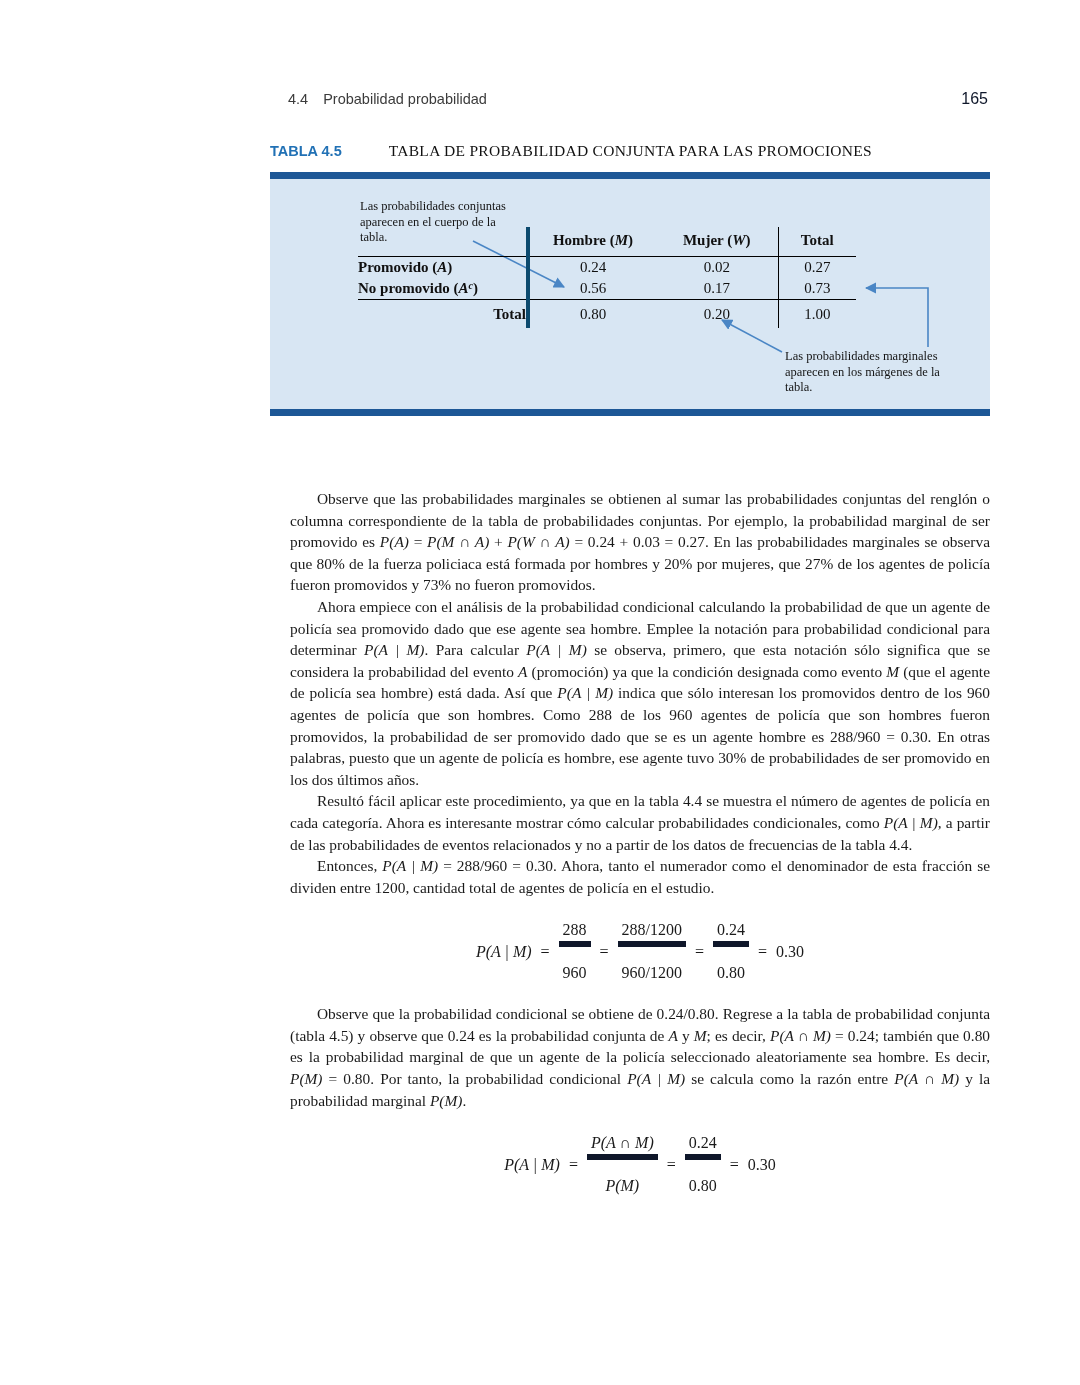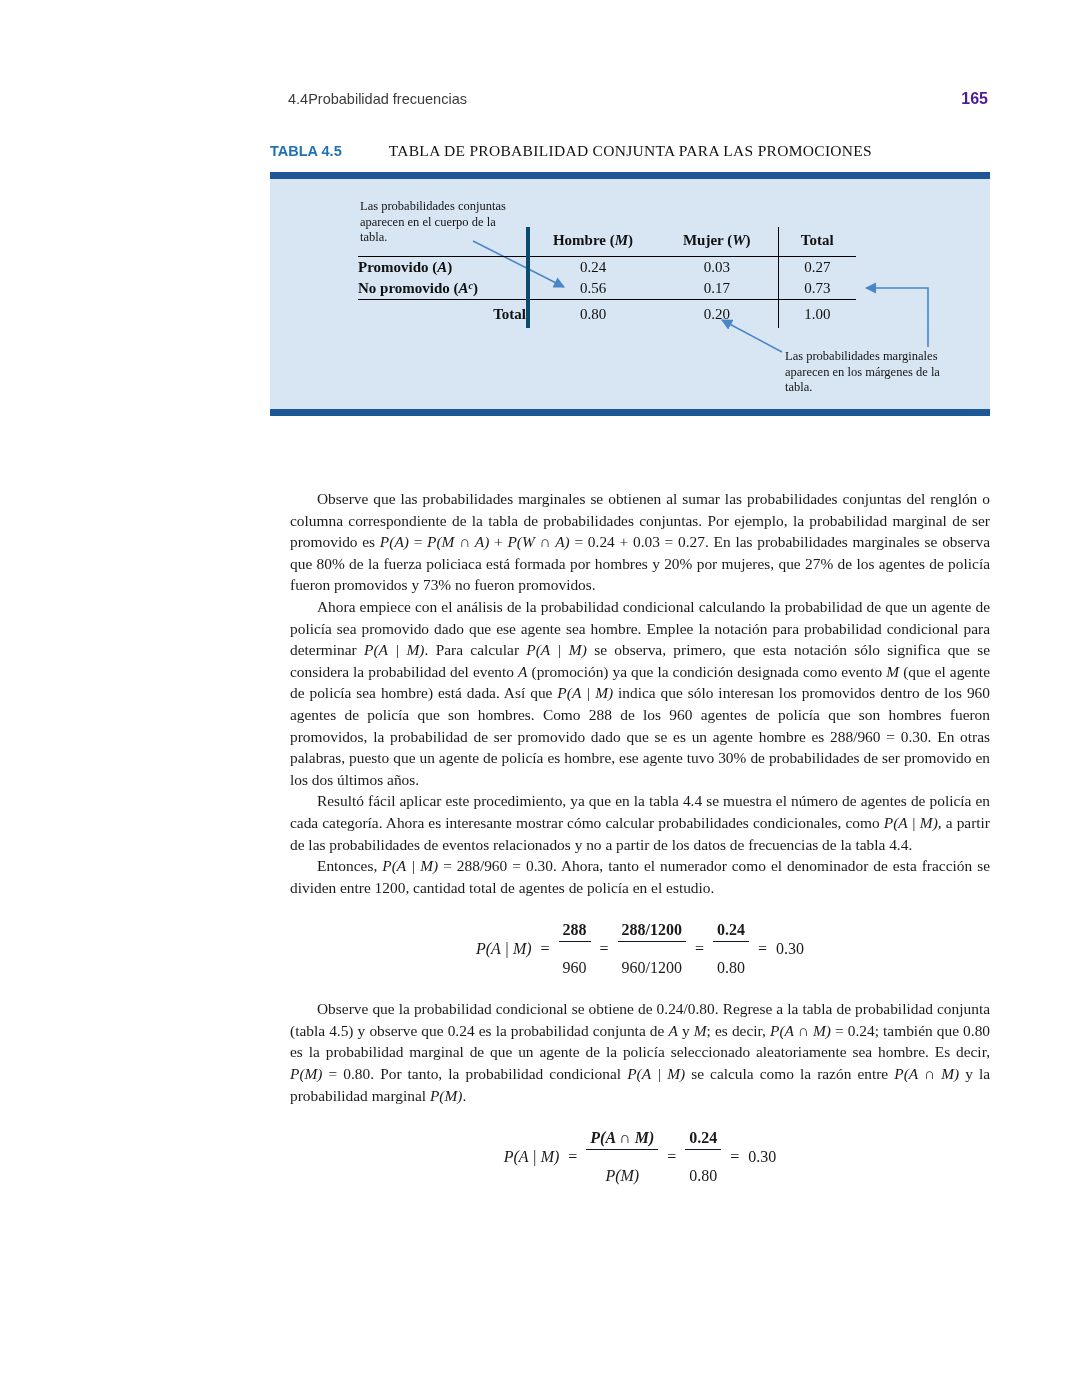--- a/index.html
+++ b/index.html
@@ -3,22 +3,22 @@
 <meta charset="utf-8">
 <style>
   * { margin:0; padding:0; box-sizing:border-box; }
   html,body { background:#ffffff; }
   body { font-family:"Liberation Serif", serif; color:#1a1a1a; }
   .page { position:relative; width:1080px; height:1385px; background:#ffffff; overflow:hidden; }
 
   
   .running-head { position:absolute; top:90px; left:288px; width:700px; display:flex; justify-content:space-between; align-items:baseline; font-family:"Liberation Sans", sans-serif; }
   .section-head { font-size:14.5px; color:#3b3b3b; }
-  .section-head .num { }
-  .page-number { font-size:16px; font-weight:bold; color:#4c1d95;margin-left:37px; }
+  .section-head .num { margin-right:15px; }
+  .page-number { font-size:16px; font-weight:normal; color:#0f172a;margin-left:37px; }
 
   
   .table-caption { position:absolute; top:142px; left:270px; display:flex; align-items:baseline;gap:28px; }
   .table-label { font-family:"Liberation Sans", sans-serif; font-weight:bold; color:var(--link-blue,#2171b5); font-size:14.5px; margin-right:19px; }
   .table-title { font-size:15.5px; letter-spacing:0.3px; color:#111; }
 
   
   .panel { position:absolute; top:172px; left:270px; width:720px; }
   .bar { height:7px; background:var(--bar-blue,#1d5796); }
   .panel-body { position:relative; height:230px; background:var(--panel-bg,#d8e6f3); }
@@ -46,31 +46,31 @@
   .para { margin:0; }
   .para.indent { text-indent:27px; }
   .run-i { font-style:italic; }
   .run-sup { font-style:italic; font-size:10px; vertical-align:4px; }
   .run-bb { font-weight:bold; color:var(--link-blue,#2171b5); }
 
   
   .formula { display:flex; justify-content:center; align-items:center; gap:9px; margin:22px 0 20px; font-size:16px; text-indent:0; }
   .mi { font-style:italic; }
   .frac { display:inline-flex; flex-direction:column; align-items:center; line-height:20px; }
-  .frac .num { display:block; border-bottom:1px solid #0f172a; padding:0 4px 1px;font-weight:bold; }
+  .frac .num { display:block; border-bottom:6px solid #0f172a; padding:0 4px 1px; }
   .frac .den { display:block; padding-top:16px; }
 </style>
 </head>
 <body>
 
 <div class="page">
 
   <header class="running-head">
     <div class="section-head">
-      <span class="num">4.4</span><span>Probabilidad frecuencias</span>
+      <span class="num">4.4</span><span>Probabilidad probabilidad</span>
     </div>
     <div class="page-number">165</div>
   </header>
 
   <div class="table-caption">
     <span class="table-label">TABLA 4.5</span>
     <span class="table-title">TABLA DE PROBABILIDAD CONJUNTA PARA LAS PROMOCIONES</span>
   </div>
 
   <section class="panel">
@@ -95,21 +95,21 @@
         <tbody>
           <tr class="head">
             <td class="lab vr"></td>
             <td class="cM">Hombre (<span class="run-i">M</span>)</td>
             <td class="cW">Mujer (<span class="run-i">W</span>)</td>
             <td class="cT vl">Total</td>
           </tr>
           <tr>
             <td class="lab vr">Promovido (<span class="run-i">A</span>)</td>
             <td class="cM">0.24</td>
-            <td class="cW">0.03</td>
+            <td class="cW">0.02</td>
             <td class="cT vl">0.27</td>
           </tr>
           <tr class="rule-below">
             <td class="lab vr">No promovido (<span class="run-i">A</span><span class="run-sup">c</span>)</td>
             <td class="cM">0.56</td>
             <td class="cW">0.17</td>
             <td class="cT vl">0.73</td>
           </tr>
           <tr class="total">
             <td class="lab vr alignr">Total</td>

